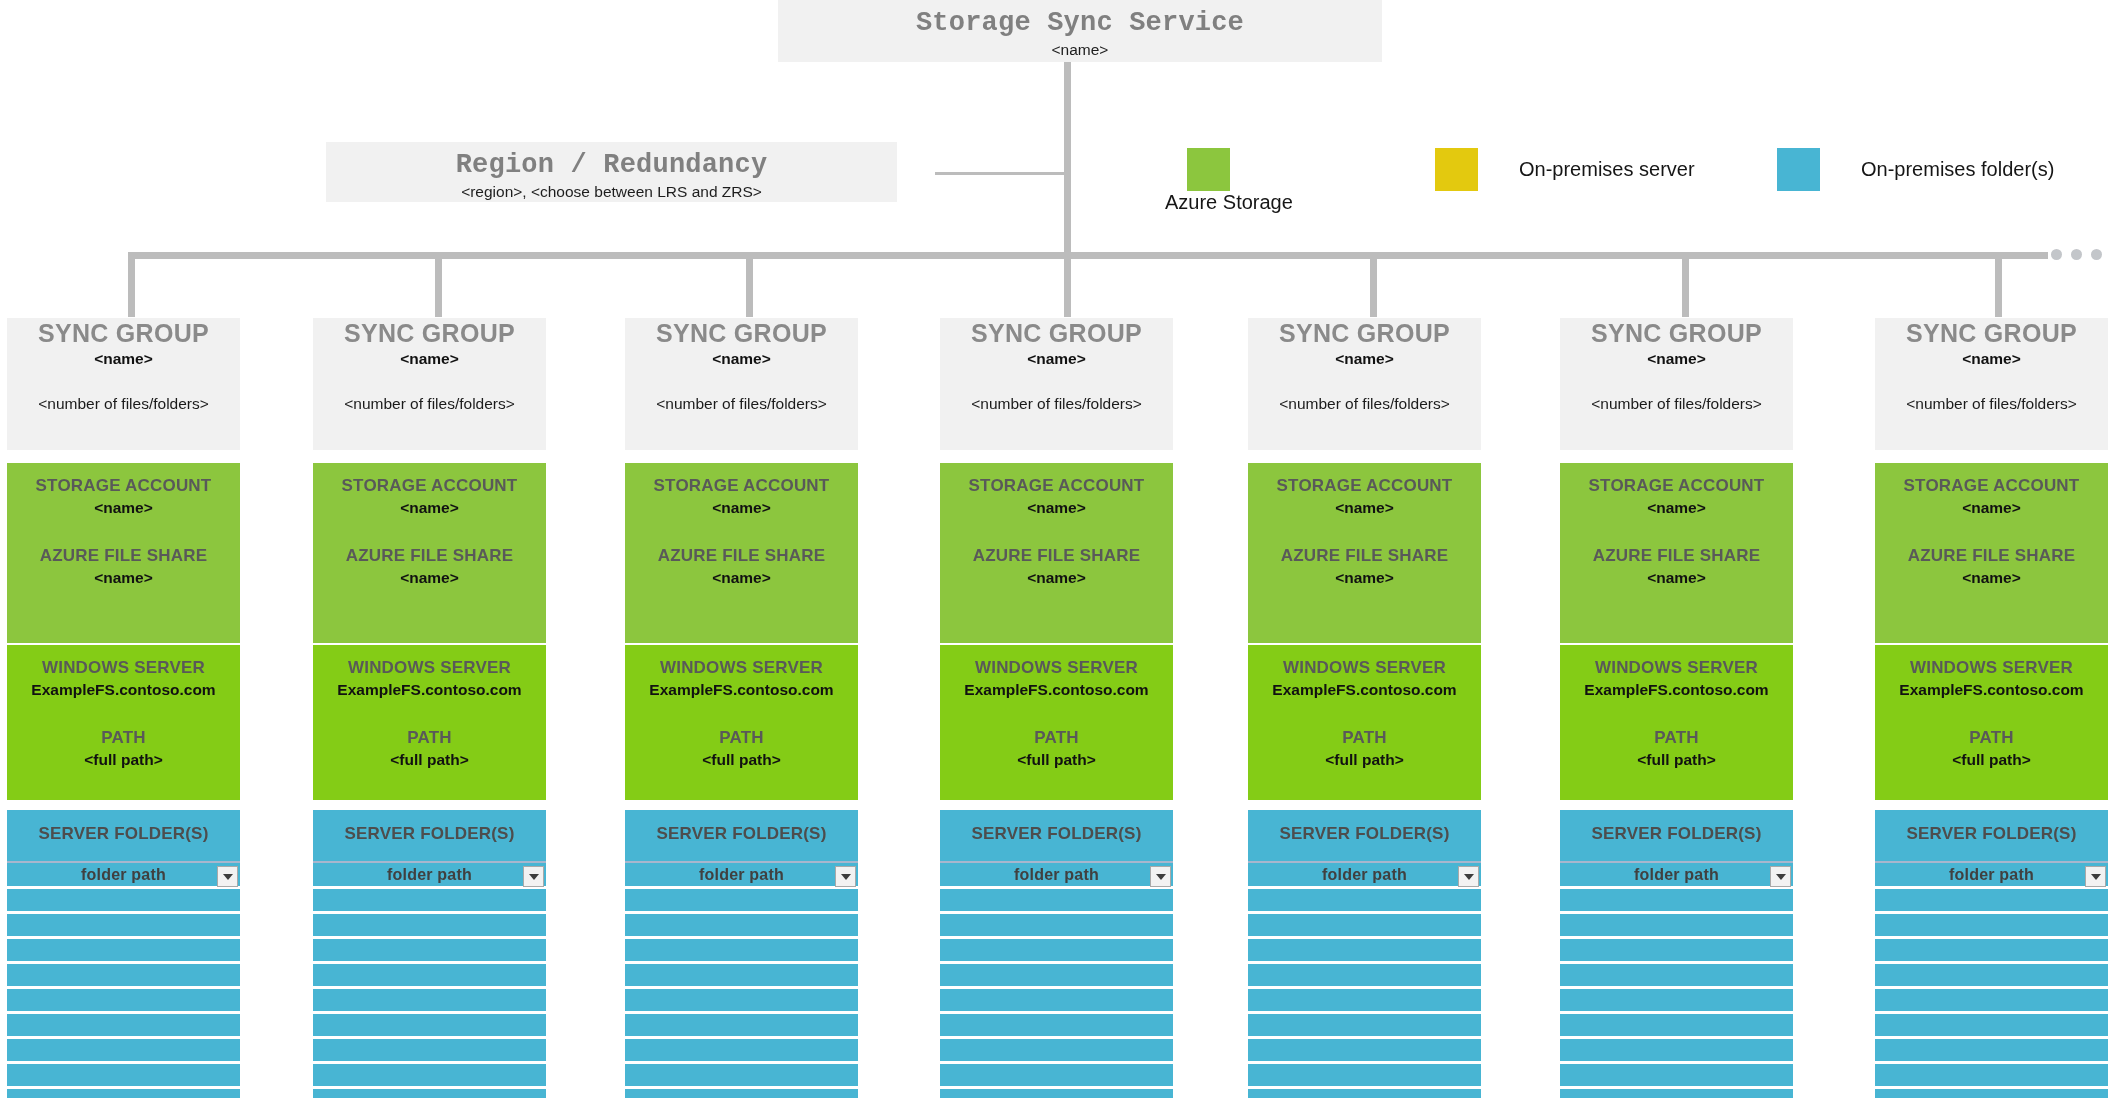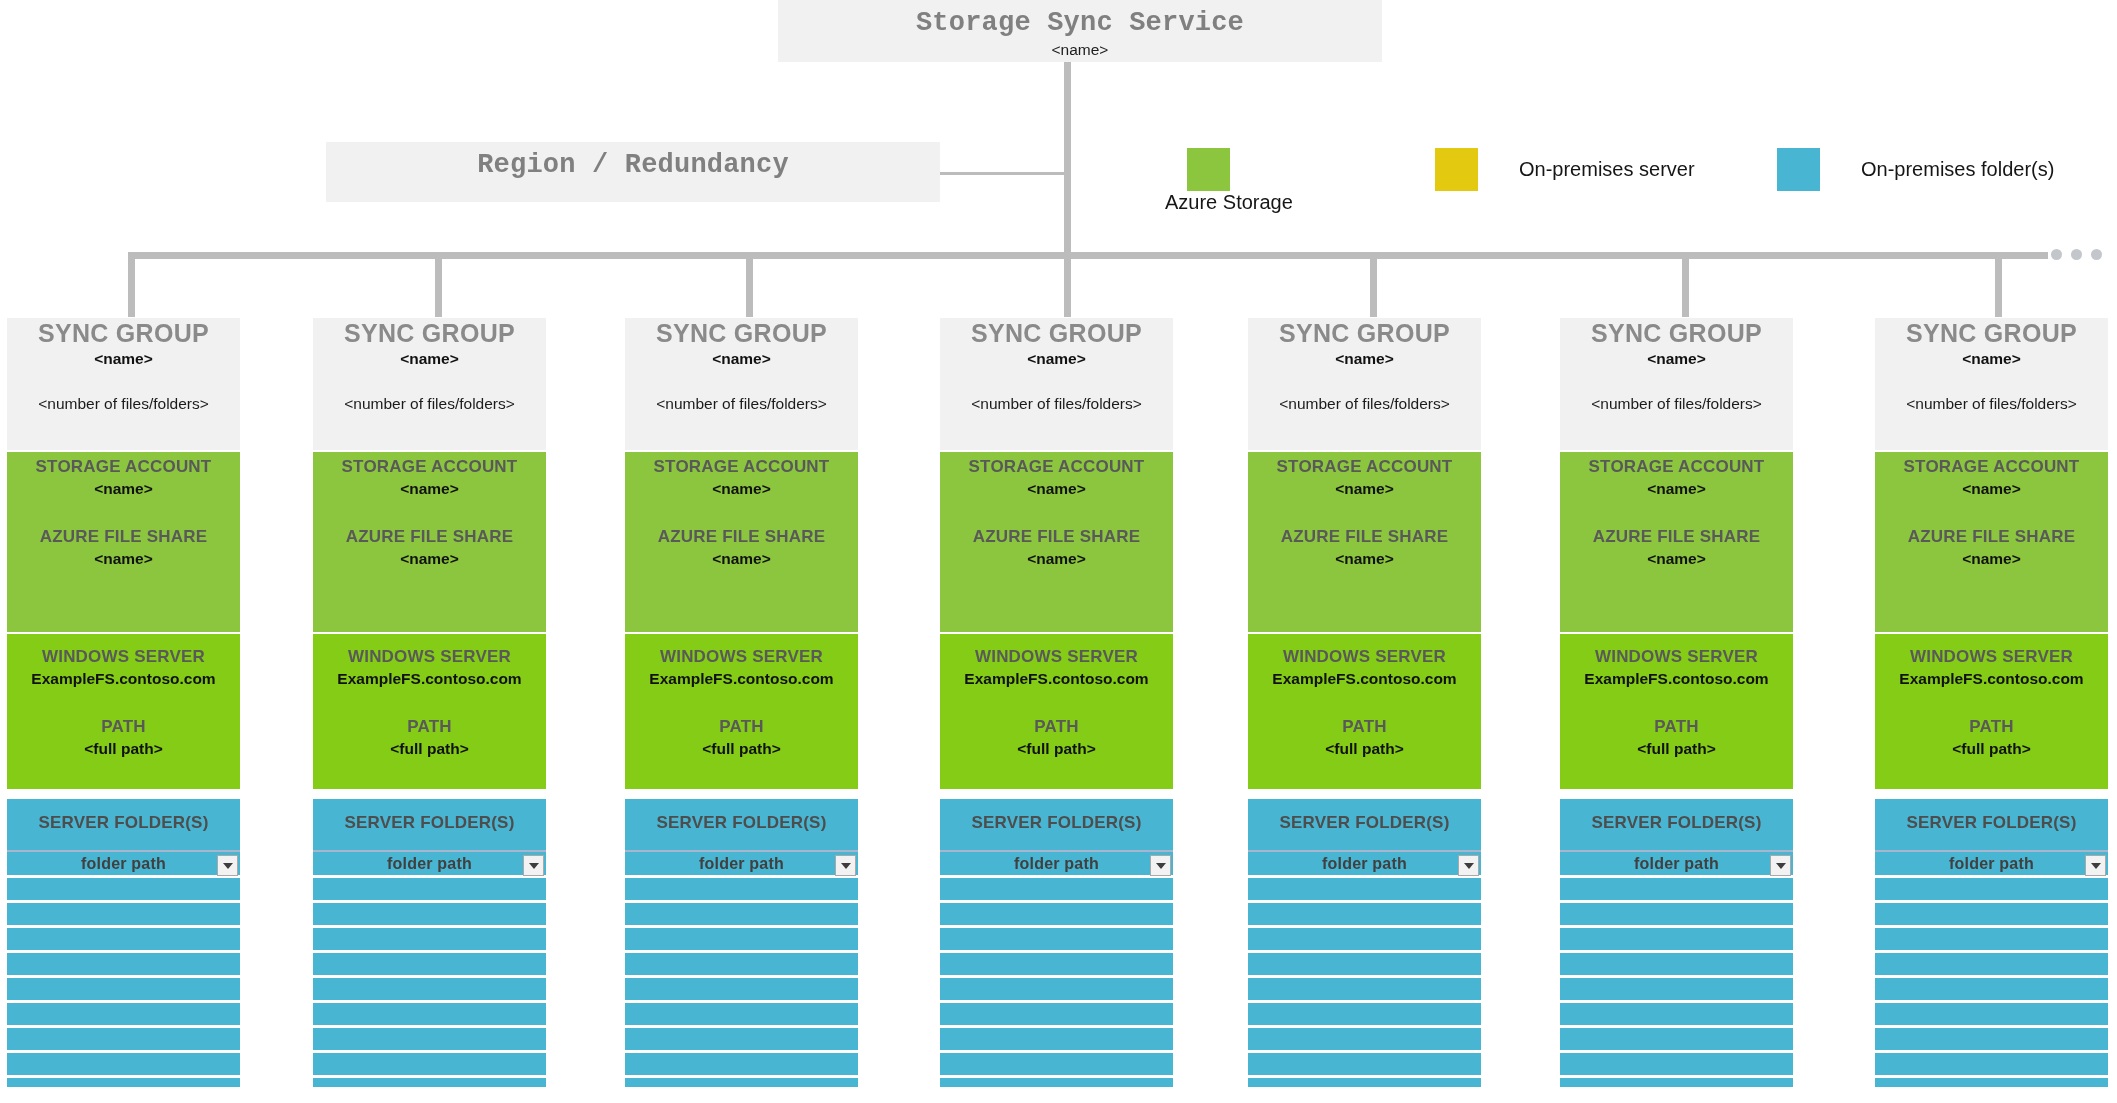--- a/index.html
+++ b/index.html
@@ -25,21 +25,21 @@
   .ellipsis i { display: block; width: 11px; height: 11px; border-radius: 50%; background: #c3c6ca; }
 
   
   .top-box {
     position: absolute;
     background: #f1f1f1;
     text-align: center;
     padding-top: 6px;
   }
   #storage-sync-service { left: 778px; top: 0px; width: 604px; height: 62px; }
-  #region-redundancy    { left: 326px; top: 142px; width: 614px; height: 60px; }
+  #region-redundancy    { left: 326px; top: 142px; width: 571px; height: 60px; }
 
   .top-title {
     font-size: 27px; font-weight: bold; color: #808080;
     line-height: 34px; letter-spacing: 0.2px; font-family: Liberation Mono, monospace;
   }
   .top-sub { font-size: 15.5px; color: #1d1d1d; line-height: 20px; }
 
   
   .legend-item { position: absolute; display: flex; align-items: center; }
   .legend-sw { width: 43px; height: 43px; display: block; }
@@ -54,21 +54,21 @@
   .card { width: 100%; text-align: center; }
 
   .card-sync {
     background: #f1f1f1; height: 132px;
   }
   .hdr-sync { font-size: 25px; font-weight: bold; color: #8a8a8a; line-height: 30px; letter-spacing: 0.3px; }
   .val      { font-size: 15.5px; font-weight: bold; color: #111111; line-height: 21px; }
   .sync-count { font-size: 15.5px; color: #1b1b1b; margin-top: 26px; }
 
   .card-green {
-    background: #8cc63e; height: 180px; margin-top: 2px; padding-top: 4px;
+    background: #8cc63e; height: 180px; margin-top: 13px; padding-top: 12px;
   }
   .card-yellow {
     background: #84cc16; height: 155px; margin-top: 2px; padding-top: 12px;
   }
   .card-blue {
     background: #48b5d3; margin-top: 10px; height: 288px;
   }
   .hdr-card {
     font-size: 17px; font-weight: bold; color: #595959;
     line-height: 22px; letter-spacing: 0.2px;
@@ -124,20 +124,21 @@
       <i></i>
   </div>
 
   <div class="top-box" id="storage-sync-service">
     <div class="top-title">Storage Sync Service</div>
     <div class="top-sub">&lt;name&gt;</div>
   </div>
 
   <div class="top-box" id="region-redundancy">
     <div class="top-title">Region / Redundancy</div>
+    <div class="top-sub">&lt;region&gt;, &lt;choose between LRS and ZRS&gt;</div>
   </div>
 
   <div class="legend-item" id="legend-azure">
     <span class="legend-sw" style="background:#8cc63e"></span>
     <span class="legend-lbl">Azure Storage</span>
   </div>
   <div class="legend-item" id="legend-folder">
     <span class="legend-sw" style="background:#48b5d3"></span>
     <span class="legend-lbl">On-premises folder(s)</span>
   </div>

